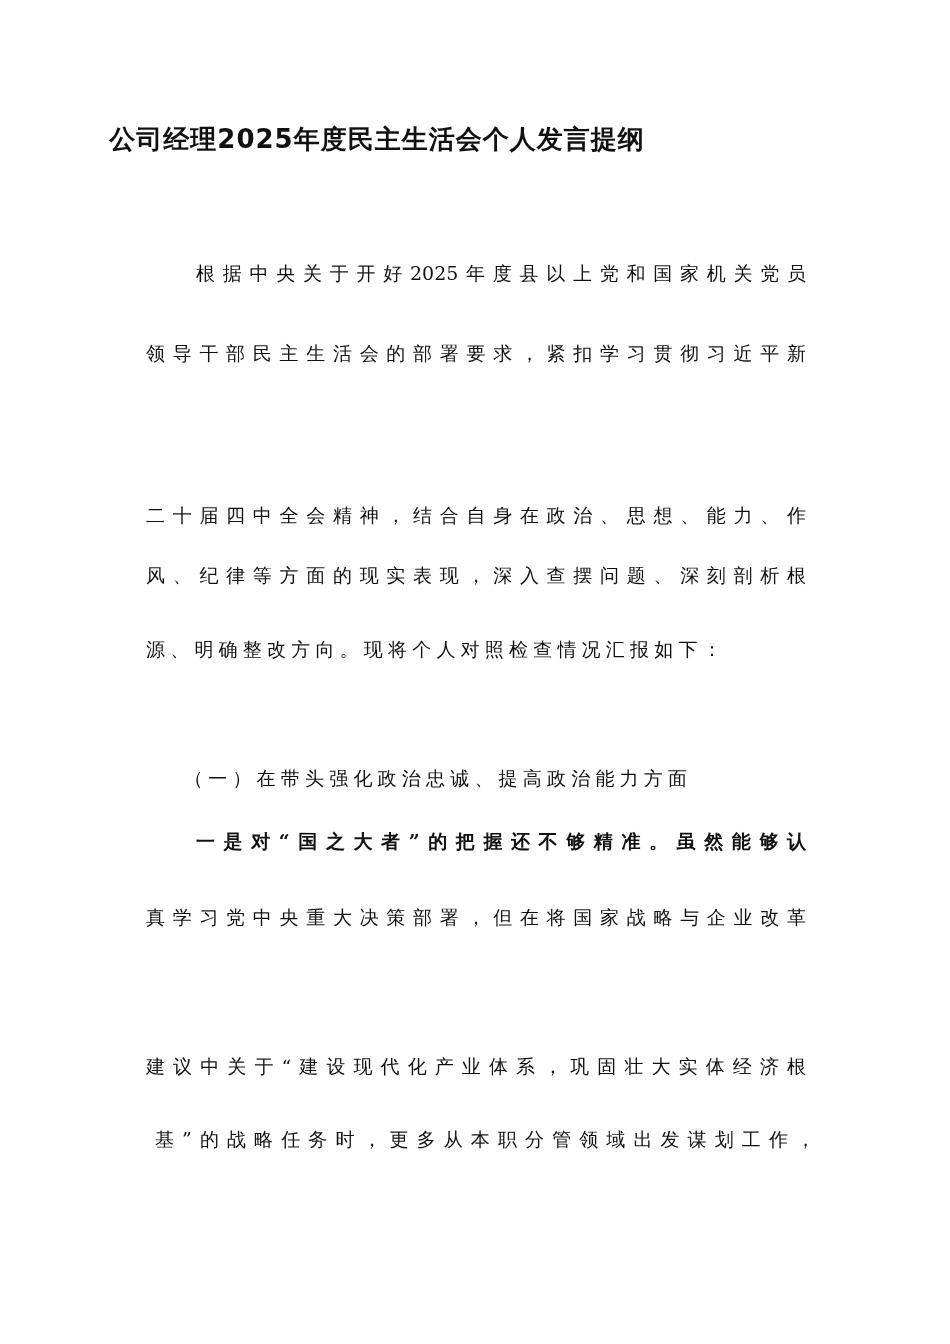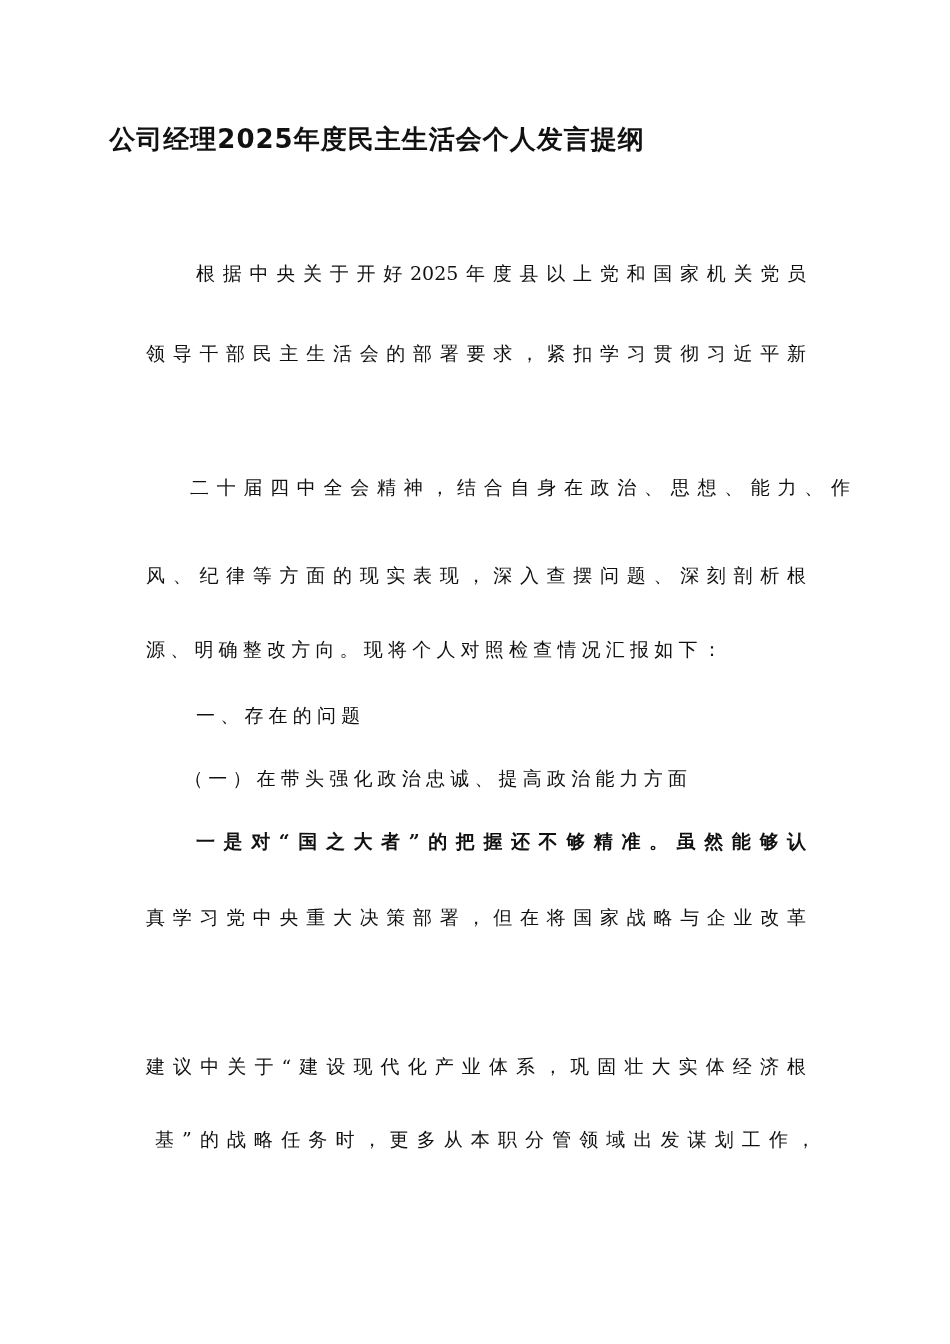--- a/index.html
+++ b/index.html
@@ -14,24 +14,23 @@
     .line.justify { text-align: justify; text-align-last: justify; letter-spacing: 0; }
   </style>
 </head>
 <body>
 
 <div class="page">
   <div class="title">公司经理2025年度民主生活会个人发言提纲</div>
 
   <div class="line justify" style="left:196px;width:610px;top:258px;">根据中央关于开好2025年度县以上党和国家机关党员</div>
   <div class="line justify" style="top:338px;">领导干部民主生活会的部署要求，紧扣学习贯彻习近平新</div>
-  <div class="line justify" style="top:472px;margin-left:44px;">二十届四中全会精神，结合自身在政治、思想、能力、作</div>
+  <div class="line justify" style="top:500px;">二十届四中全会精神，结合自身在政治、思想、能力、作</div>
   <div class="line justify" style="top:560px;">风、纪律等方面的现实表现，深入查摆问题、深刻剖析根</div>
   <div class="line" style="top:634px;">源、明确整改方向。现将个人对照检查情况汇报如下：</div>
 
-  <div class="line" style="left:196px;top:700px;">一、存在的问题</div>
   <div class="line" style="left:184px;top:763px;">（一）在带头强化政治忠诚、提高政治能力方面</div>
 
   <div class="line justify" style="left:196px;width:610px;top:826px;font-weight:bold;">一是对“国之大者”的把握还不够精准。虽然能够认</div>
   <div class="line justify" style="top:902px;">真学习党中央重大决策部署，但在将国家战略与企业改革</div>
   <div class="line justify" style="top:1051px;">建议中关于“建设现代化产业体系，巩固壮大实体经济根</div>
   <div class="line justify" style="top:1124px;margin-left:9px;">基”的战略任务时，更多从本职分管领域出发谋划工作，</div>
 </div>
 
 </body></html>

